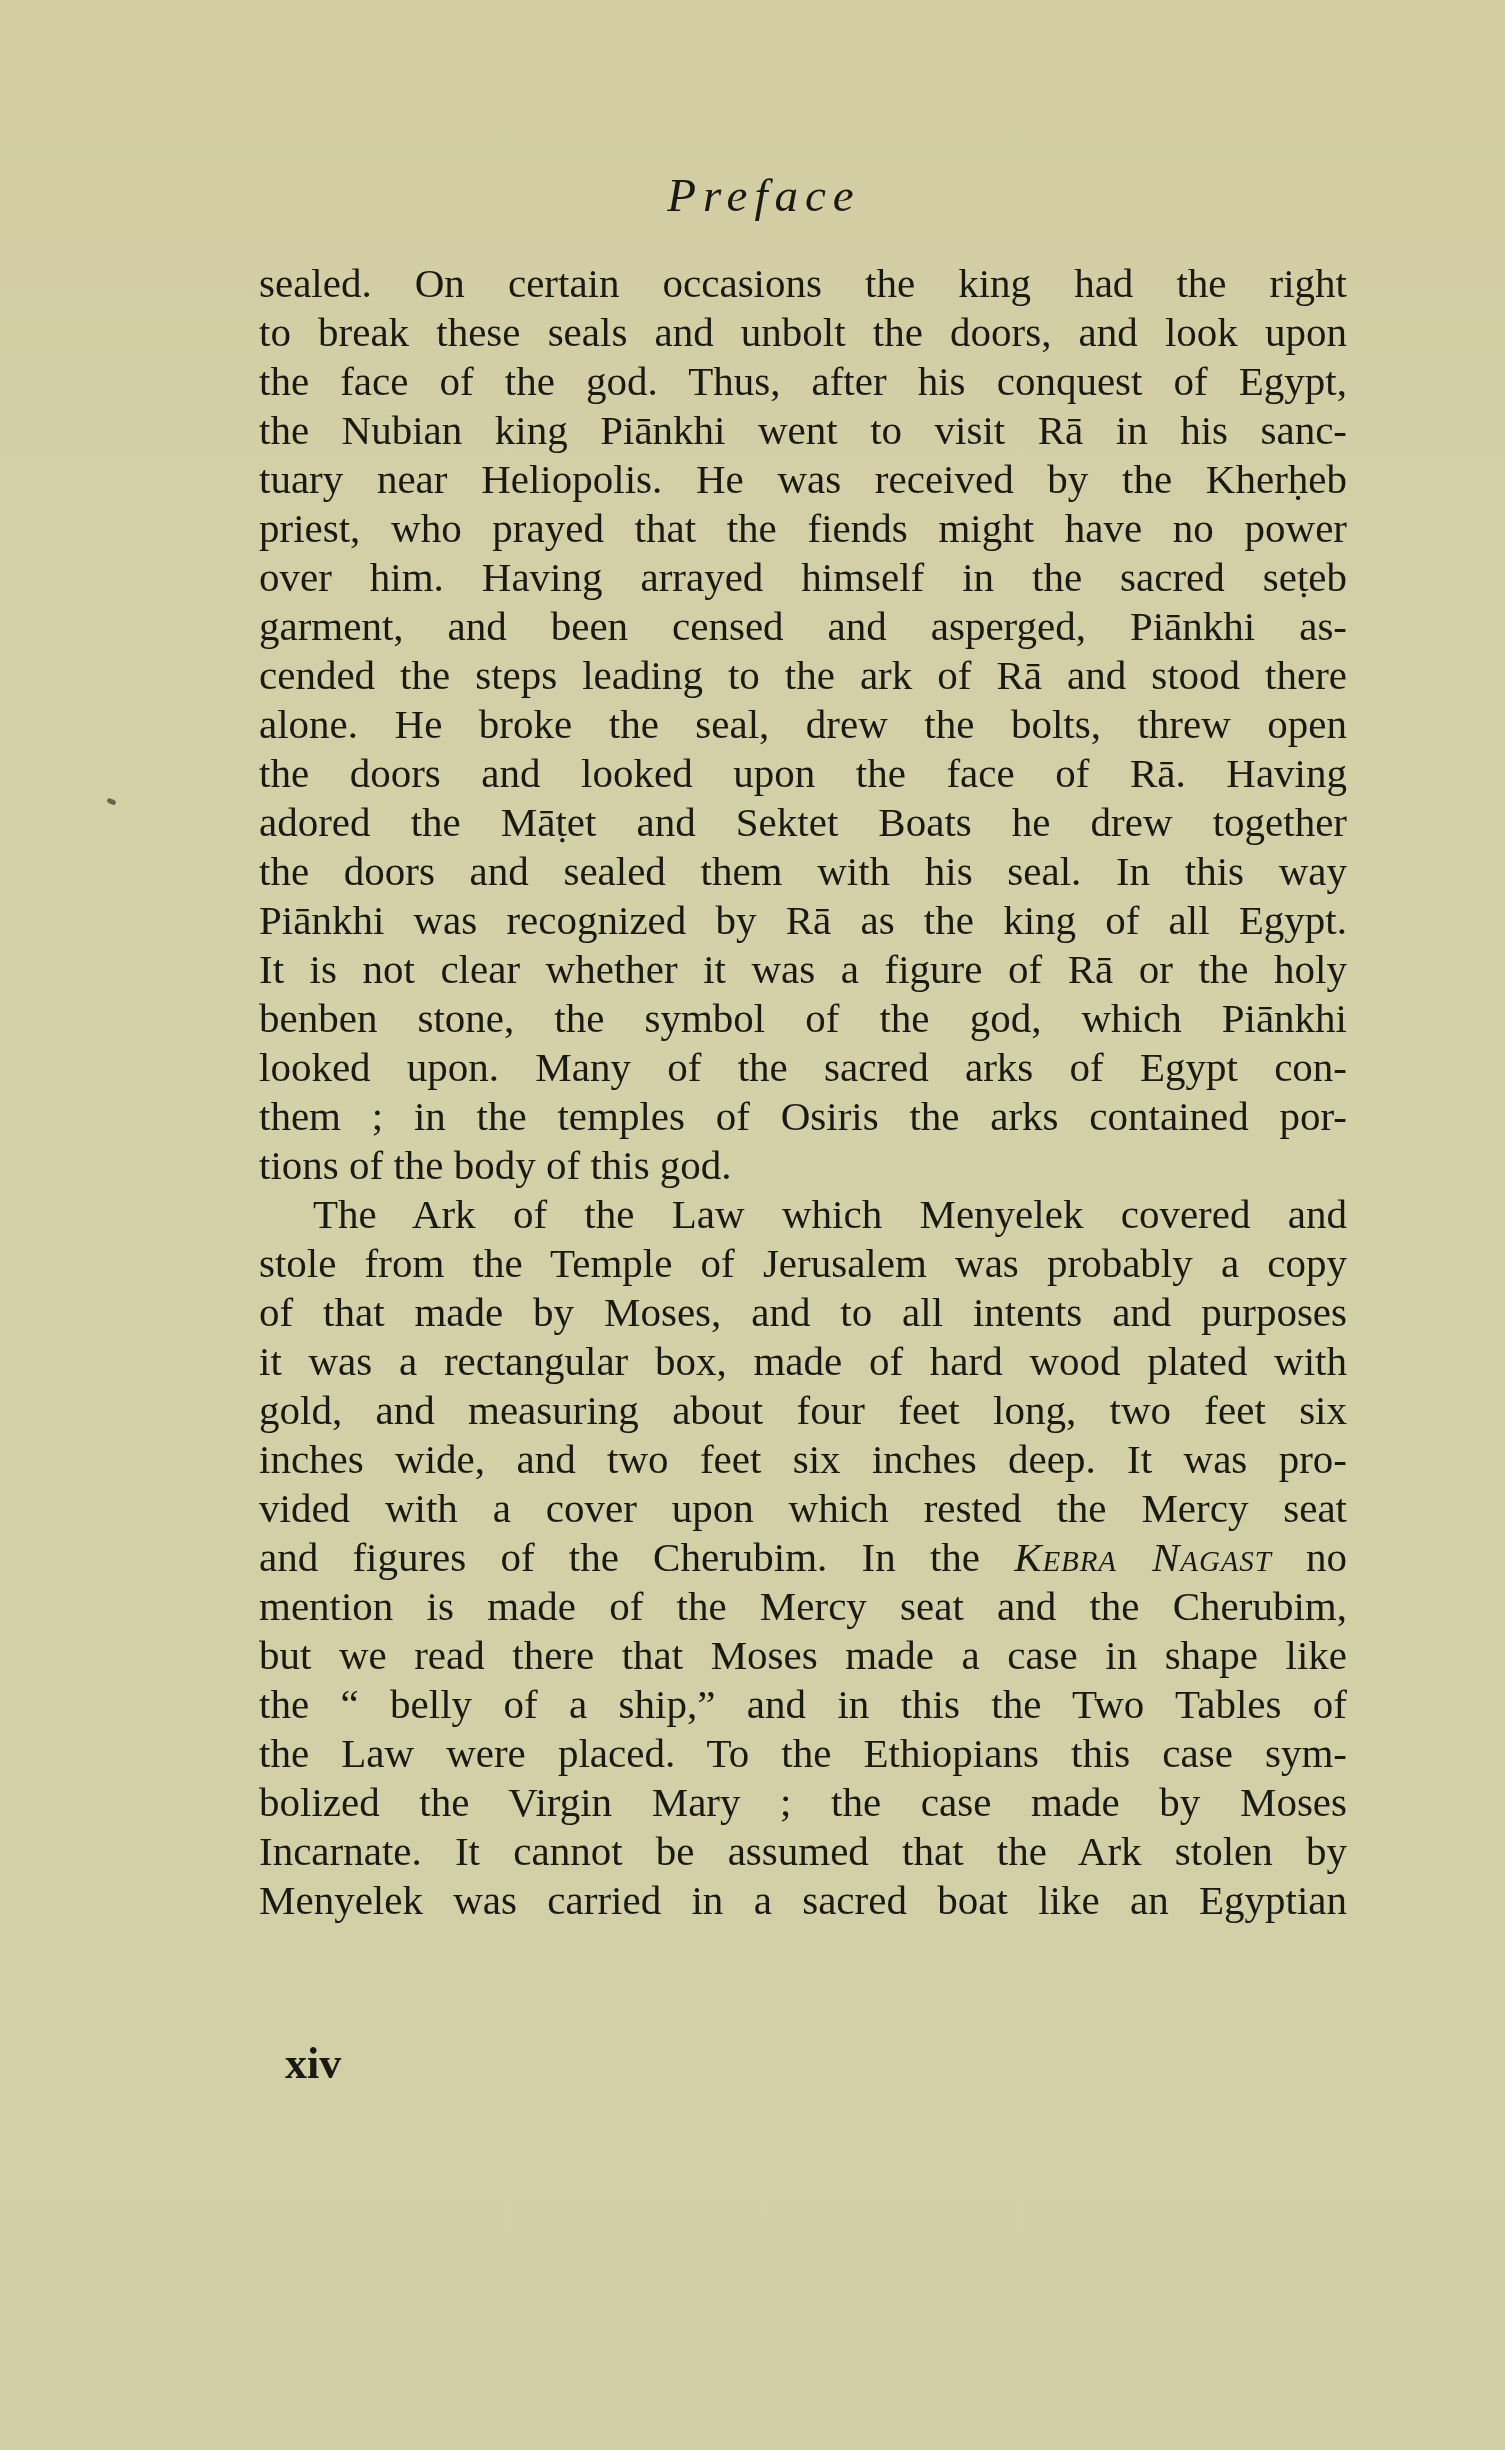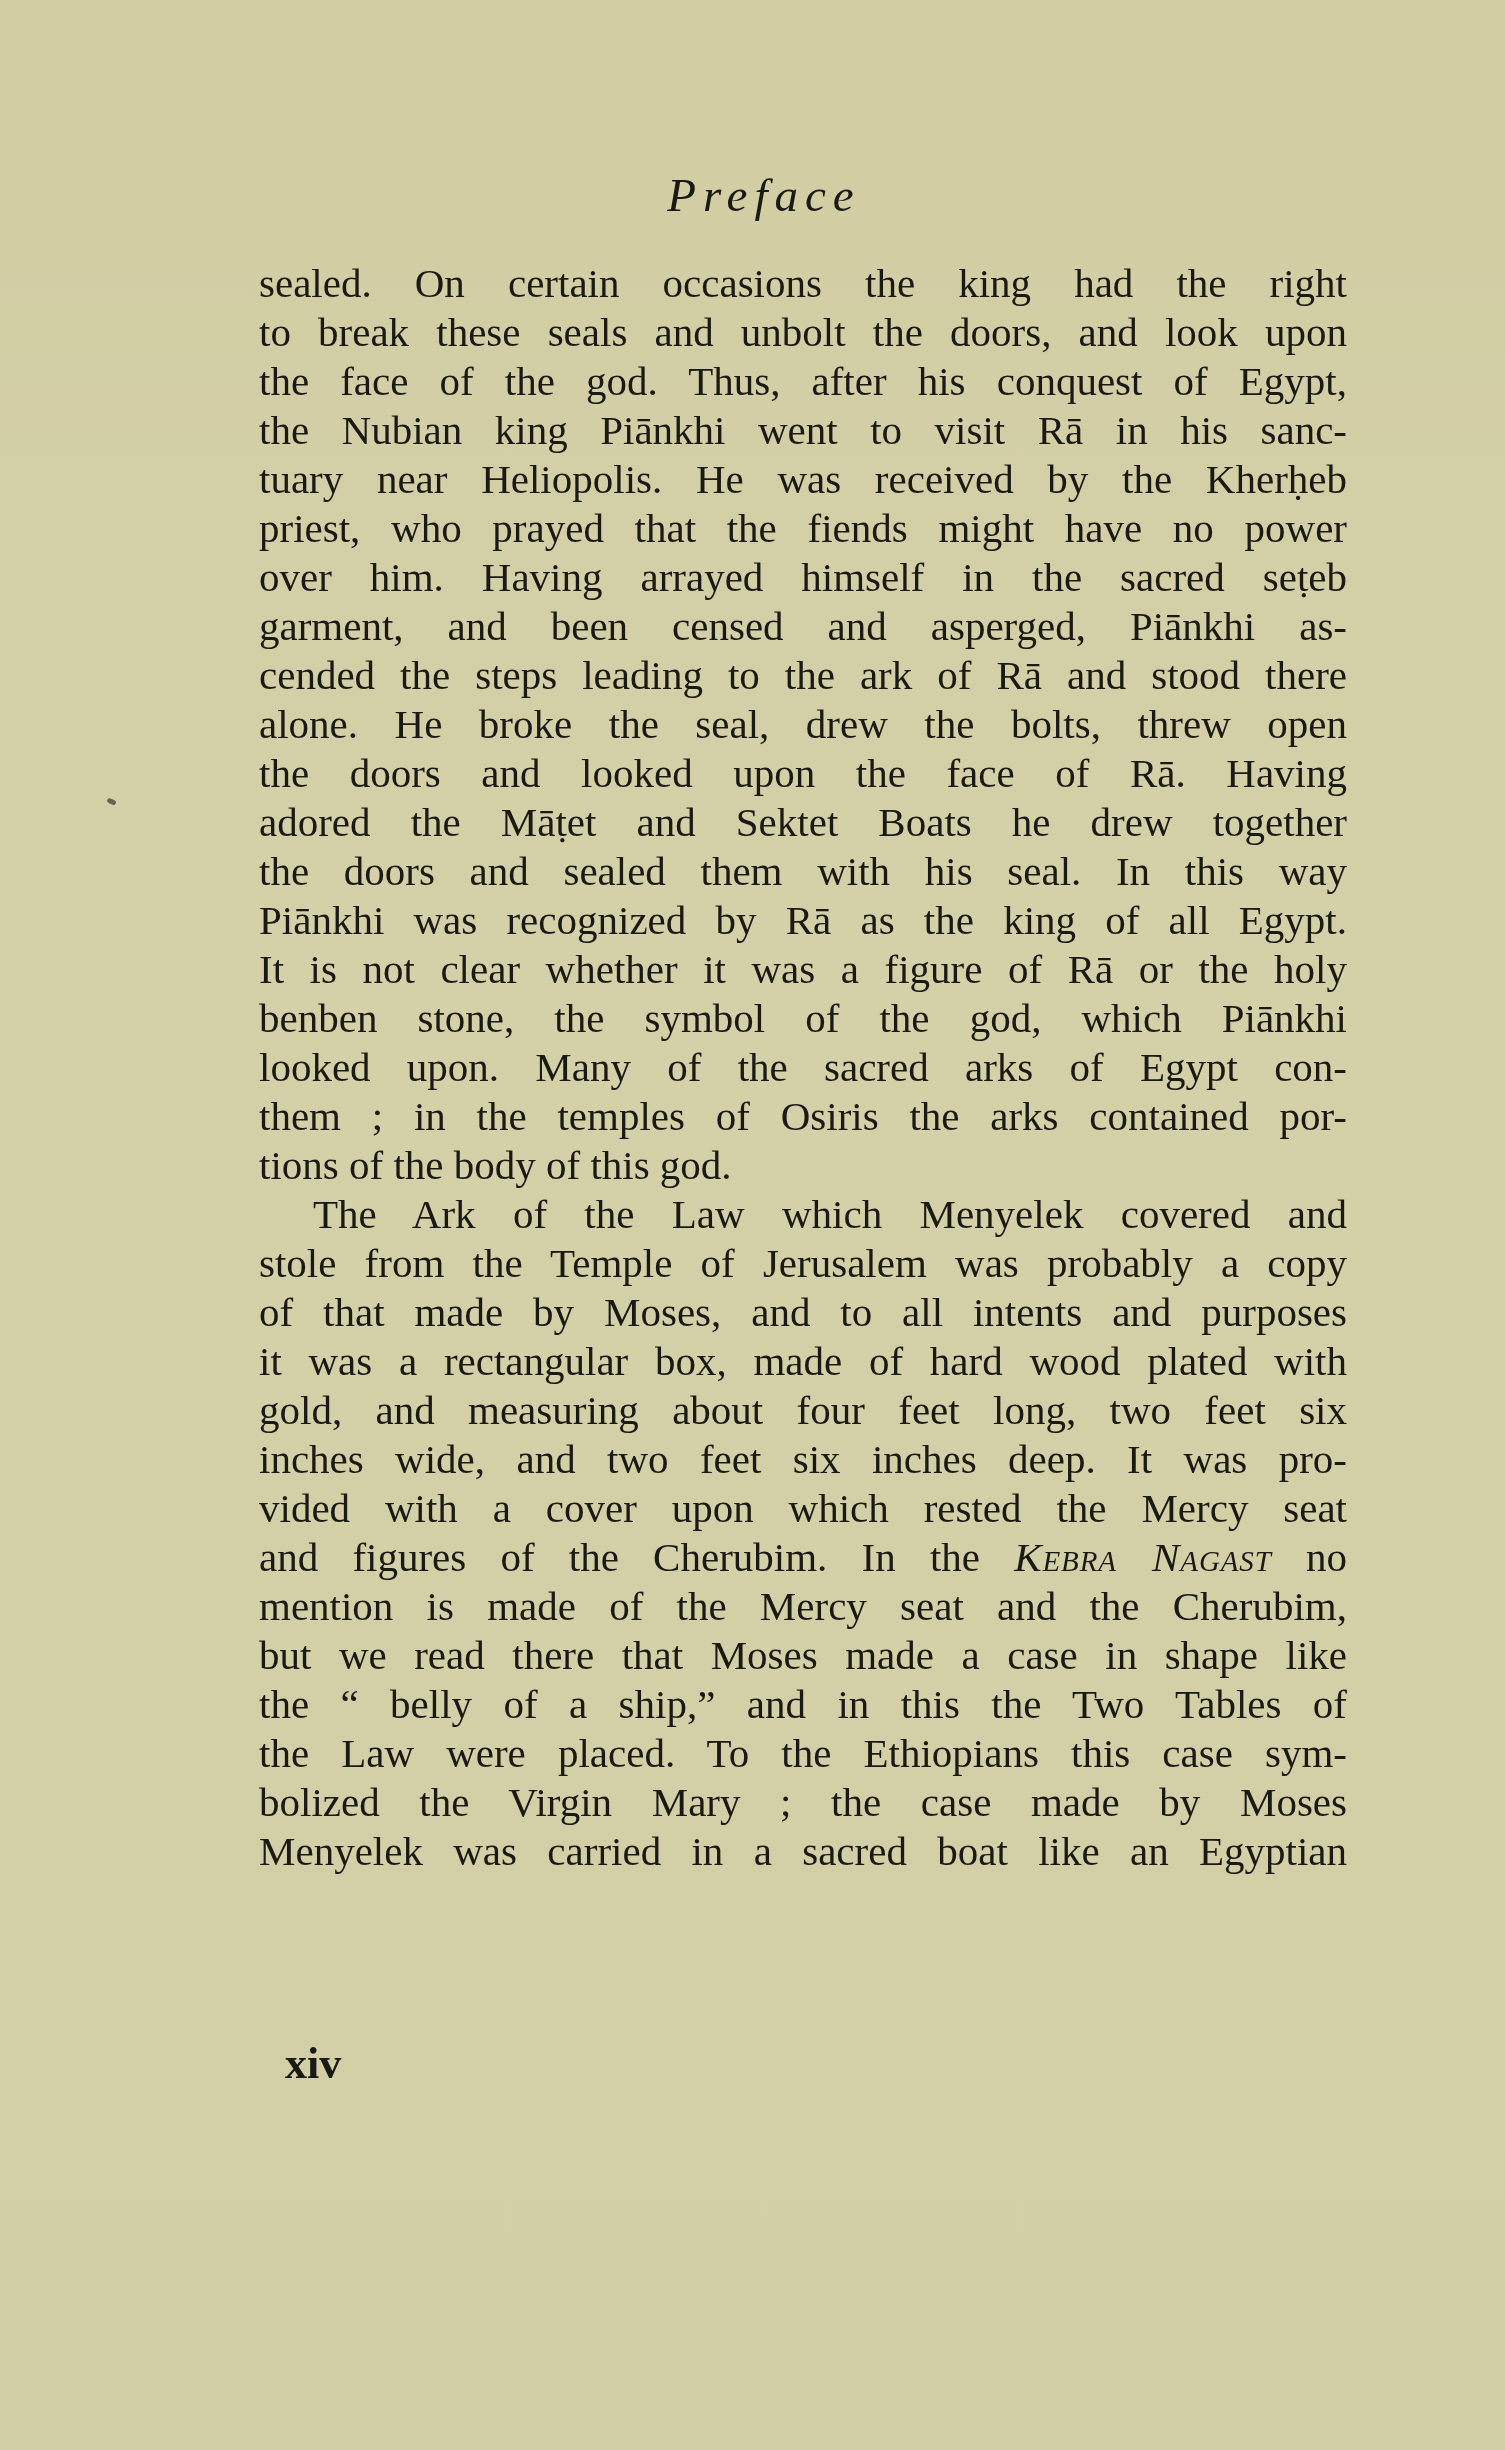--- a/index.html
+++ b/index.html
@@ -118,20 +118,21 @@
       <span class="line">it was a rectangular box, made of hard wood plated with</span>
       <span class="line">gold, and measuring about four feet long, two feet six</span>
       <span class="line">inches wide, and two feet six inches deep. It was pro-</span>
       <span class="line">vided with a cover upon which rested the Mercy seat</span>
       <span class="line"><span>and figures of the Cherubim. In the </span><span class="sc">Kebra Nagast</span><span> no</span></span>
       <span class="line">mention is made of the Mercy seat and the Cherubim,</span>
       <span class="line">but we read there that Moses made a case in shape like</span>
       <span class="line">the “ belly of a ship,” and in this the Two Tables of</span>
       <span class="line">the Law were placed. To the Ethiopians this case sym-</span>
       <span class="line">bolized the Virgin Mary ; the case made by Moses</span>
+      <span class="line">Incarnate. It cannot be assumed that the Ark stolen by</span>
       <span class="line">Menyelek was carried in a sacred boat like an Egyptian</span>
     </div>
   </div>
 
   <div class="folio">xiv</div>
 
   <div class="speck"></div>
 </div>
 
 

